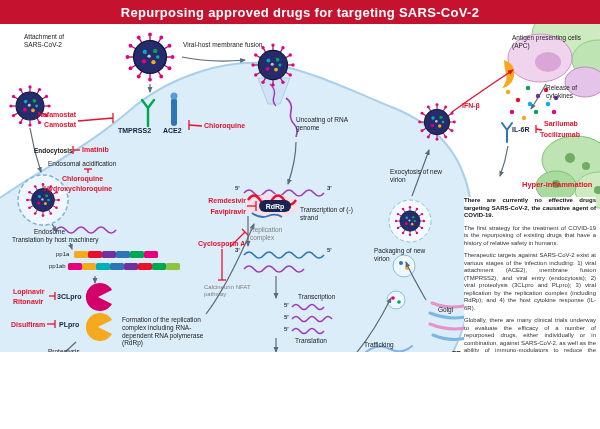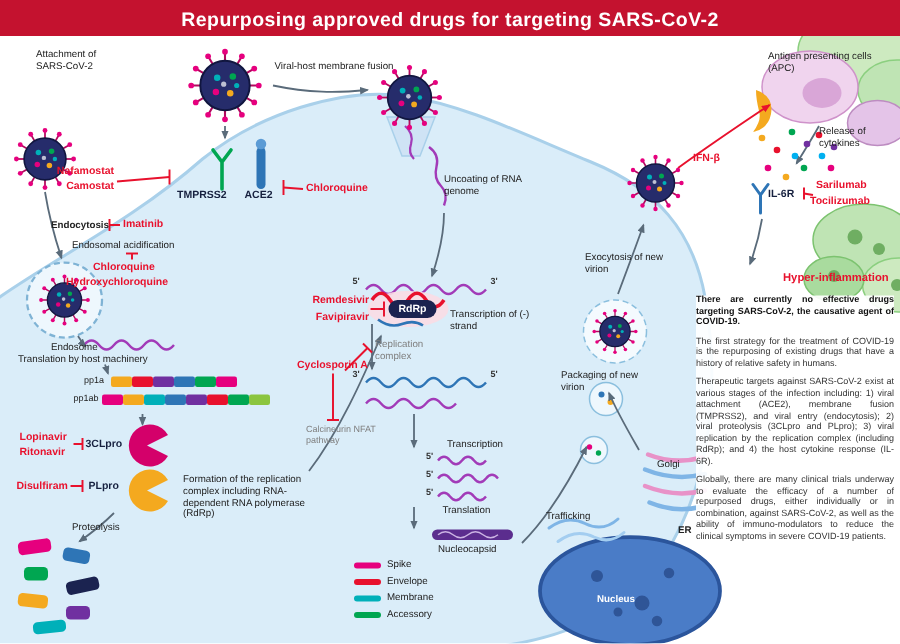--- a/index.html
+++ b/index.html
@@ -1,16 +1,16 @@
 <!DOCTYPE html>
 <html><head>
 <meta charset="utf-8">
 <style>
   html,body{margin:0;padding:0;background:#fff;}
-  #stage{position:relative;width:600px;height:429px;overflow:hidden;background:#fff;
+  #stage{position:relative;width:600px;height:352px;overflow:hidden;background:#fff;
          font-family:"Liberation Sans",sans-serif;}
   #banner{position:absolute;top:0;left:0;width:600px;height:24px;background:#c4122f;
           z-index:3;display:flex;align-items:center;justify-content:center;}
   #banner span{color:#fff;font-size:13px;font-weight:700;letter-spacing:.3px;}
   svg.canvas{position:absolute;left:0;top:0;z-index:1;}
   .lbl{position:absolute;z-index:2;font-size:6.5px;line-height:1.2;color:#222;}
   .b{font-weight:600;}
   .drug{color:#e8112d;font-weight:700;font-size:7px;}
   .gene{font-weight:700;font-size:7px;color:#16203f;}
   .sm{font-size:6px;}

